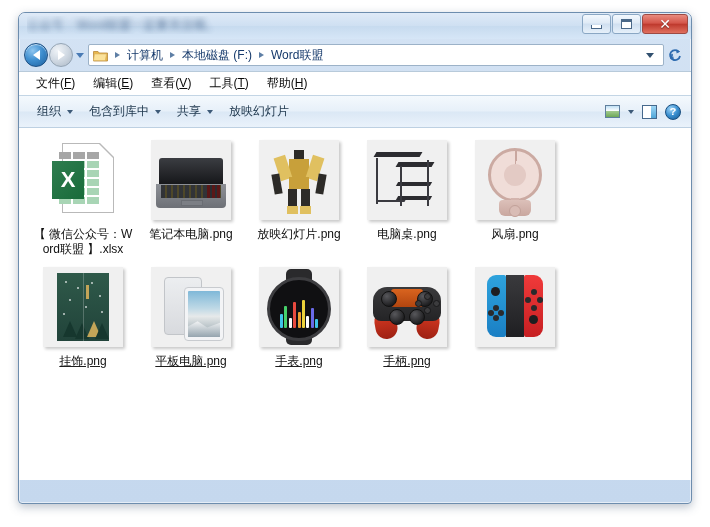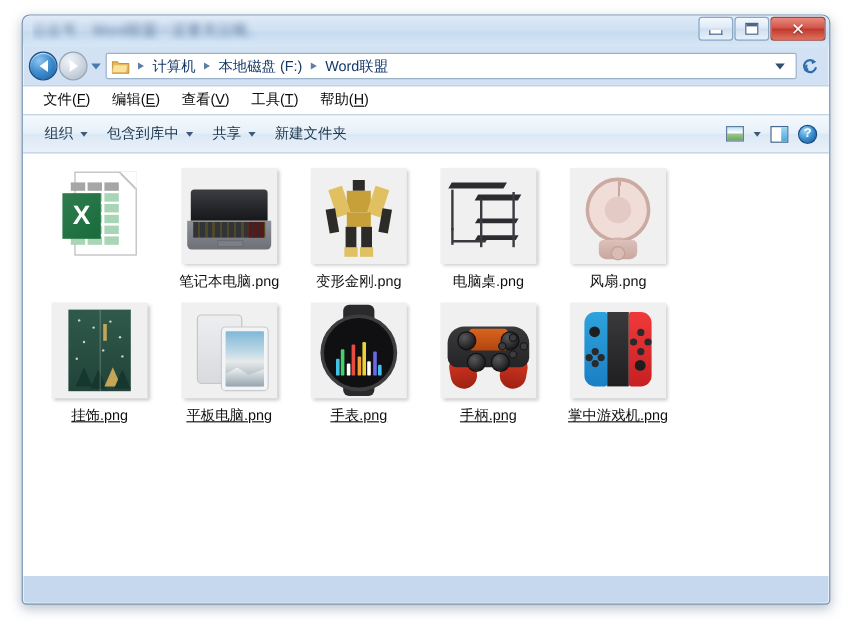--- a/index.html
+++ b/index.html
@@ -776,21 +776,21 @@
     </div>
     <div class="tbitem">
       <span>包含到库中</span>
       <span class="tb-caret"></span>
     </div>
     <div class="tbitem">
       <span>共享</span>
       <span class="tb-caret"></span>
     </div>
     <div class="tbitem">
-      <span>新建文件夹</span>
+      <span>放映幻灯片</span>
     </div>
 
     <div class="tb-spacer"></div>
 
     <div class="tb-icon">
       <span class="ico-view"></span>
     </div>
     <div class="tb-icon">
       <span class="tb-caret" style="margin-left:0;"></span>
     </div>
@@ -829,20 +829,21 @@
               <i></i>
                 <i></i>
                 <i></i>
               <i></i>
                 <i></i>
                 <i></i>
             </div>
             <div class="xls-badge">X</div>
           </div>
         </div>
+        <div class="fname">【 微信公众号：Word联盟 】.xlsx</div>
       </div>
 
       <div class="fileitem">
         <div class="thumb">
           <div class="pic">
             <div class="lap-screen"></div>
             <div class="lap-base"></div>
             <div class="lap-kb"></div>
             <div class="lap-kb2"></div>
             <div class="lap-pad"></div>
@@ -860,21 +861,21 @@
             <div class="rb l" style="left:50px;top:16px;width:12px;height:24px;transform:rotate(18deg);"></div>
             <div class="rb d" style="left:14px;top:34px;width:8px;height:20px;transform:rotate(-10deg);"></div>
             <div class="rb d" style="left:58px;top:34px;width:8px;height:20px;transform:rotate(10deg);"></div>
             <div class="rb" style="left:30px;top:37px;width:20px;height:12px;"></div>
             <div class="rb d" style="left:29px;top:49px;width:9px;height:24px;"></div>
             <div class="rb d" style="left:42px;top:49px;width:9px;height:24px;"></div>
             <div class="rb l" style="left:28px;top:66px;width:11px;height:8px;"></div>
             <div class="rb l" style="left:41px;top:66px;width:11px;height:8px;"></div>
           </div>
         </div>
-        <div class="fname">变形金刚.png</div>
+        <div class="fname">放映幻灯片.png</div>
       </div>
 
       <div class="fileitem">
         <div class="thumb">
           <div class="pic">
             <div class="dk" style="left:8px;top:12px;width:46px;height:5px;transform:skewX(-30deg);"></div>
             <div class="dk" style="left:30px;top:22px;width:36px;height:5px;transform:skewX(-30deg);"></div>
             <div class="dk" style="left:30px;top:42px;width:34px;height:4px;transform:skewX(-30deg);"></div>
             <div class="dk" style="left:30px;top:56px;width:34px;height:4px;transform:skewX(-30deg);"></div>
             <div class="dk thin" style="left:60px;top:20px;width:2px;height:46px;"></div>
@@ -992,20 +993,19 @@
             <div class="sw-btn" style="left:18px;top:48px;"></div>
             <div class="sw-btn" style="left:23px;top:43px;"></div>
             <div class="sw-btn" style="left:13px;top:43px;"></div>
             <div class="sw-btn" style="left:56px;top:22px;"></div>
             <div class="sw-btn" style="left:62px;top:30px;"></div>
             <div class="sw-btn" style="left:50px;top:30px;"></div>
             <div class="sw-btn" style="left:56px;top:38px;"></div>
             <div class="sw-stick" style="left:54px;top:48px;"></div>
           </div>
         </div>
-        <div class="fname">掌中游戏机.png</div>
       </div>
 
     </div>
   </div>
 
 
 </div>
 
 </body></html>

